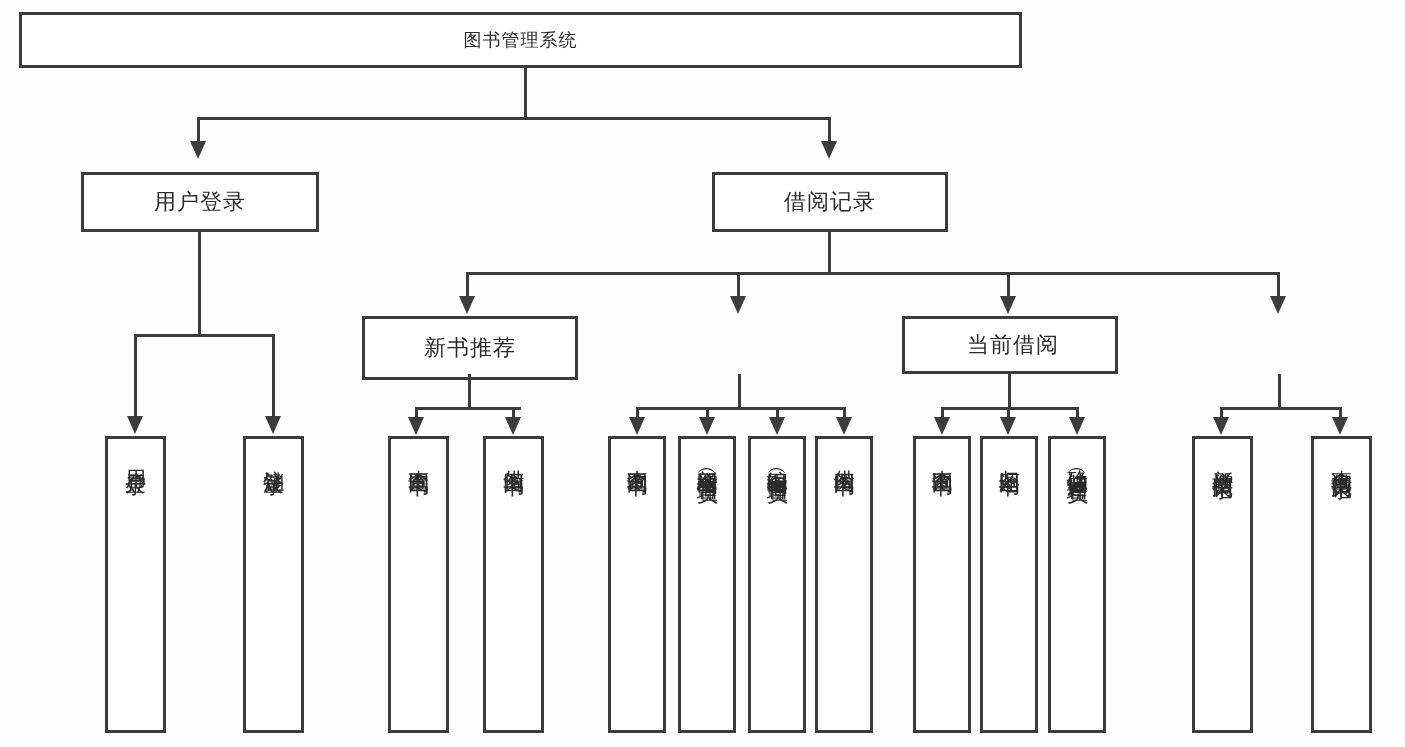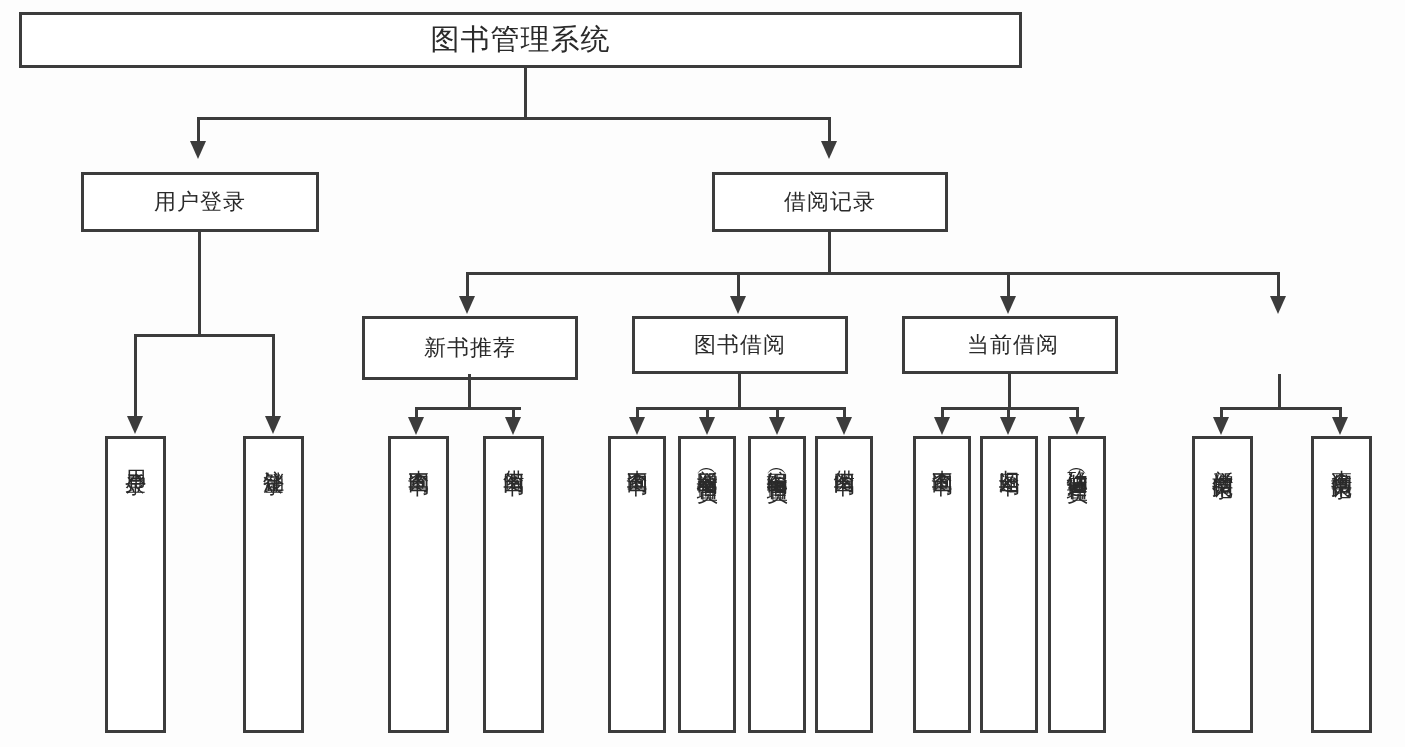--- a/index.html
+++ b/index.html
@@ -25,21 +25,21 @@
     align-items: center;
     justify-content: center;
     color: #2a2a2a;
   }
   .node.h {
     
     font-size: 22px;
     letter-spacing: 1px;
   }
   .node.root {
-    font-size: 29px;
+    font-size: 18px;
   }
   .node.v {
     
     align-items: flex-start;
     justify-content: center;
     padding-top: 14px;
     border-width: 3px;
   }
   .vtext {
     writing-mode: vertical-rl;
@@ -114,23 +114,20 @@
   <div class="ln v" style="left:737px; top:272px; height:26px;"></div>
   <div class="arrow" style="left:730px; top:296px;"></div>
   <div class="ln v" style="left:1007px; top:272px; height:26px;"></div>
   <div class="arrow" style="left:1000px; top:296px;"></div>
   <div class="ln v" style="left:1277px; top:272px; height:26px;"></div>
   <div class="arrow" style="left:1270px; top:296px;"></div>
 
   <div class="node h" style="left:362px; top:316px; width:216px; height:64px;">
     <span>新书推荐</span>
   </div>
-  <div class="node h" style="left:632px; top:316px; width:216px; height:58px;">
-    <span>图书借阅</span>
-  </div>
   <div class="node h" style="left:902px; top:316px; width:216px; height:58px;padding-left:6px;">
     <span>当前借阅</span>
   </div>
 
   <div class="ln v" style="left:468px; top:374px; height:35px;"></div>
   <div class="ln h" style="left:415px; top:407px; width:106px;"></div>
   <div class="ln v" style="left:415px; top:407px; height:12px;"></div>
   <div class="arrow" style="left:408px; top:417px;"></div>
   <div class="ln v" style="left:512px; top:407px; height:12px;"></div>
   <div class="arrow" style="left:505px; top:417px;"></div>

